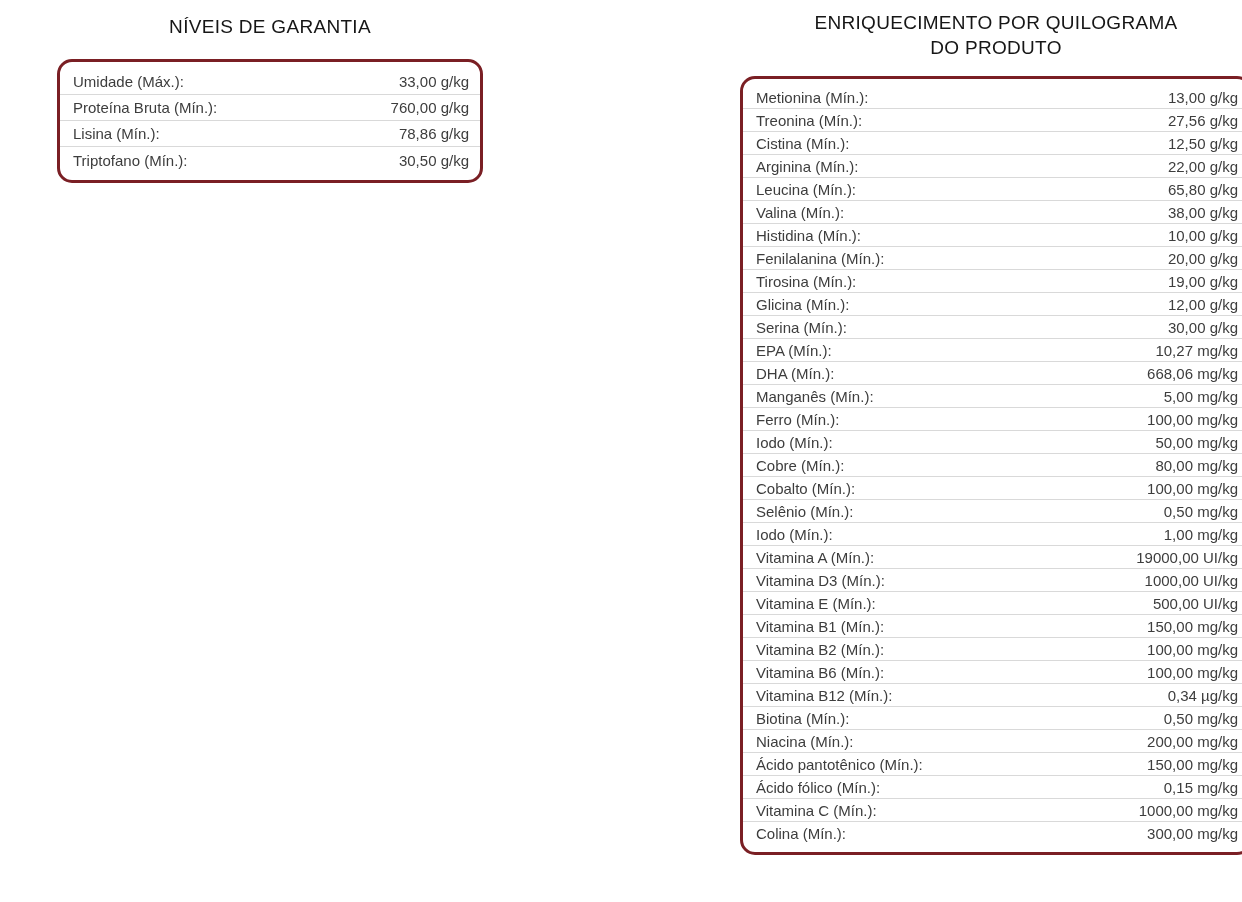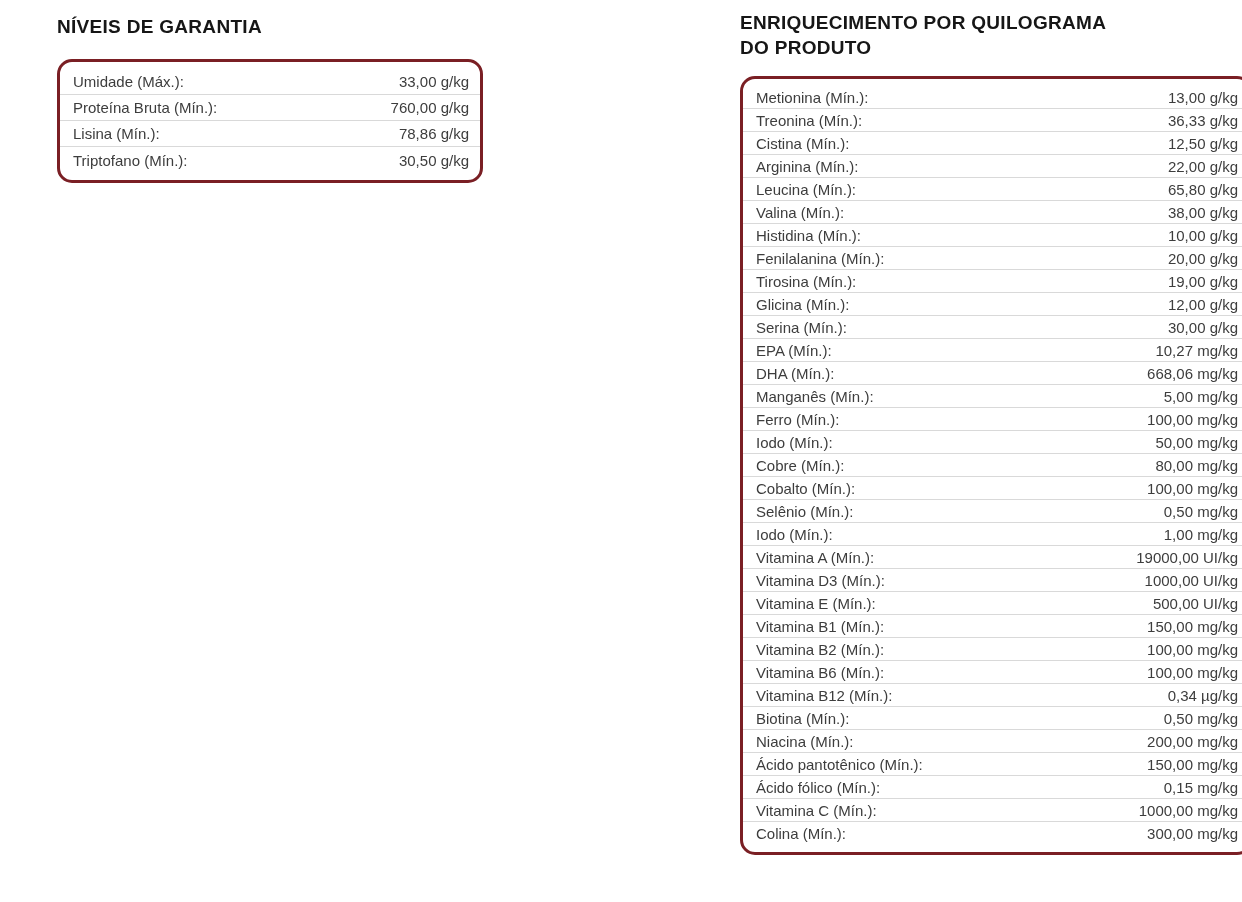--- a/index.html
+++ b/index.html
@@ -9,22 +9,23 @@
     height: 902px;
     background: #ffffff;
     font-family: "Liberation Sans", sans-serif;
     overflow: hidden;
   }
   .panel { position: absolute; }
   .panel-left  { left: 57px;  top: 14px; width: 426px; }
   .panel-right { left: 740px; top: 10px; width: 512px; }
   .panel-title {
     margin: 0 0 16px 0;
+    text-align: center;
     font-size: 19px;
-    font-weight: bold;
+    font-weight: normal;
     color: #161616;
     letter-spacing: 0.3px;
     line-height: 25px;
   }
   .panel-left .panel-title { margin-bottom: 20px; }
   .box {
     border: 3px solid #7a1f24;
     border-radius: 15px;
     padding: 7px 0;
     background: #ffffff;
@@ -90,21 +91,21 @@
     </h2>
     <div class="box">
 
         <div class="row">
           <span class="label">Metionina (Mín.):</span>
           <span class="value">13,00 g/kg</span>
         </div>
 
         <div class="row">
           <span class="label">Treonina (Mín.):</span>
-          <span class="value">36,33 g/kg</span>
+          <span class="value">27,56 g/kg</span>
         </div>
 
         <div class="row">
           <span class="label">Cistina (Mín.):</span>
           <span class="value">12,50 g/kg</span>
         </div>
 
         <div class="row">
           <span class="label">Arginina (Mín.):</span>
           <span class="value">22,00 g/kg</span>

